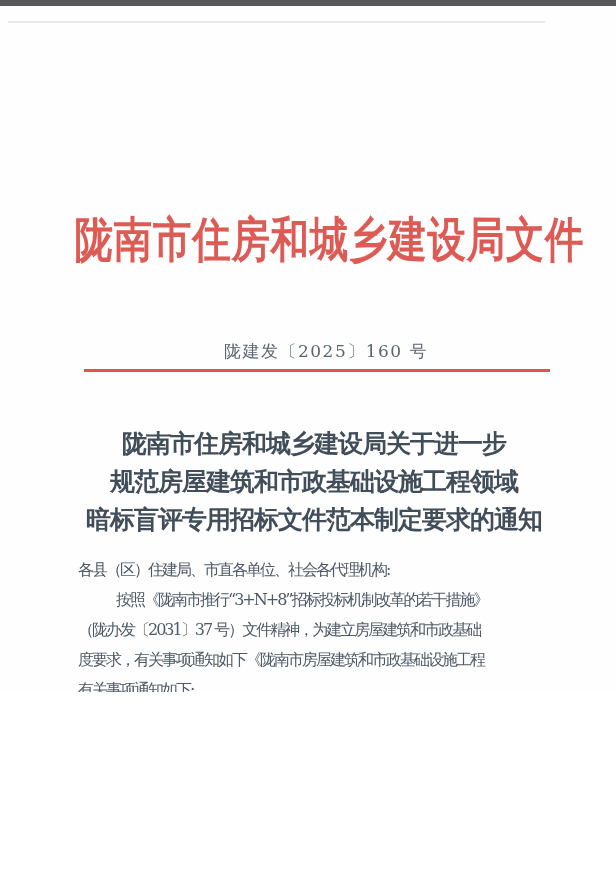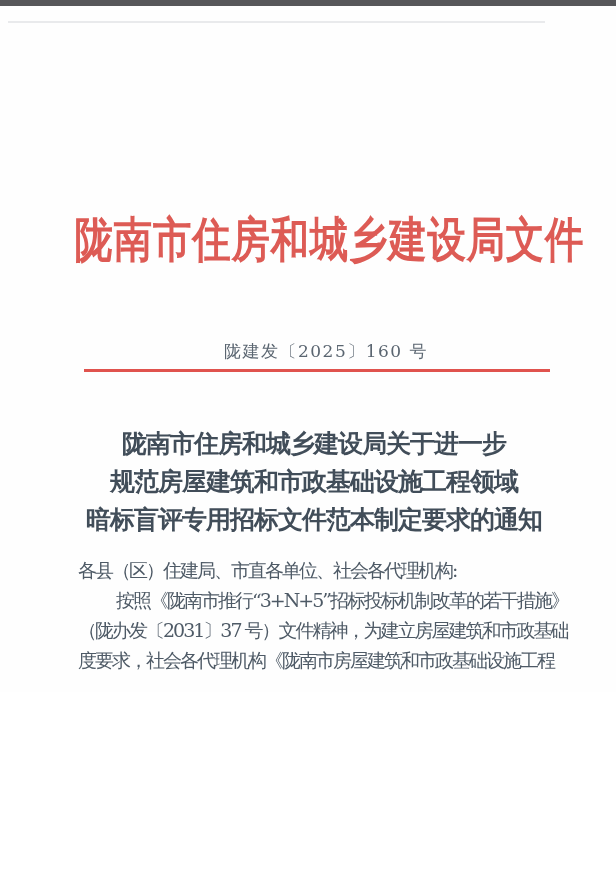--- a/index.html
+++ b/index.html
@@ -75,21 +75,21 @@
     font-weight: bold;
     line-height: 38px;
     letter-spacing: -1px;
   }
   .doc-body {
     position: absolute;
     top: 555px;
     left: 78px;
     width: 480px;
     color: #4e5a66;
-    font-size: 19px;
+    font-size: 16px;
     line-height: 30px;
     letter-spacing: -2px;
     white-space: nowrap;
   }
   .doc-body .line { height: 30px; }
   .doc-body .line.indent { padding-left: 38px; }
   .page-number {
     position: absolute;
     top: 788px;
     left: 458px;
@@ -116,22 +116,23 @@
   <div class="red-rule"></div>
 
   <div class="doc-title">
     <div class="title-line">陇南市住房和城乡建设局关于进一步</div>
     <div class="title-line">规范房屋建筑和市政基础设施工程领域</div>
     <div class="title-line">暗标盲评专用招标文件范本制定要求的通知</div>
   </div>
 
   <div class="doc-body">
     <div class="line">各县（区）住建局、市直各单位、社会各代理机构:</div>
-    <div class="line indent">按照《陇南市推行“3+N+5”招标投标机制改革的若干措施》</div>
+    <div class="line indent">按照《陇南市推行“3+N+8”招标投标机制改革的若干措施》</div>
     <div class="line">（陇办发〔2031〕37 号）文件精神，为建立房屋建筑和市政基础</div>
-    <div class="line">度要求，社会各代理机构《陇南市房屋建筑和市政基础设施工程</div>
+    <div class="line">度要求，有关事项通知如下《陇南市房屋建筑和市政基础设施工程</div>
+    <div class="line">有关事项通知如下:</div>
   </div>
 
   <div class="page-number">- 1 -</div>
 
   <div class="scan-bar bottom"></div>
 
 </div>
 
 </body></html>

